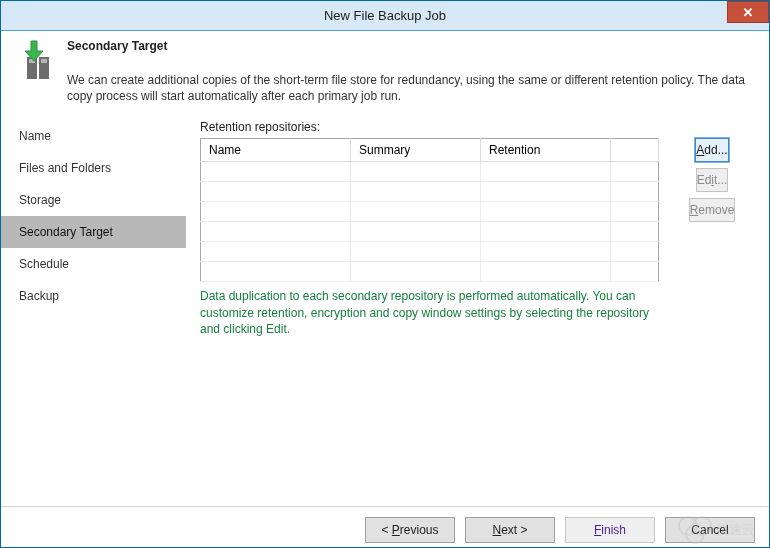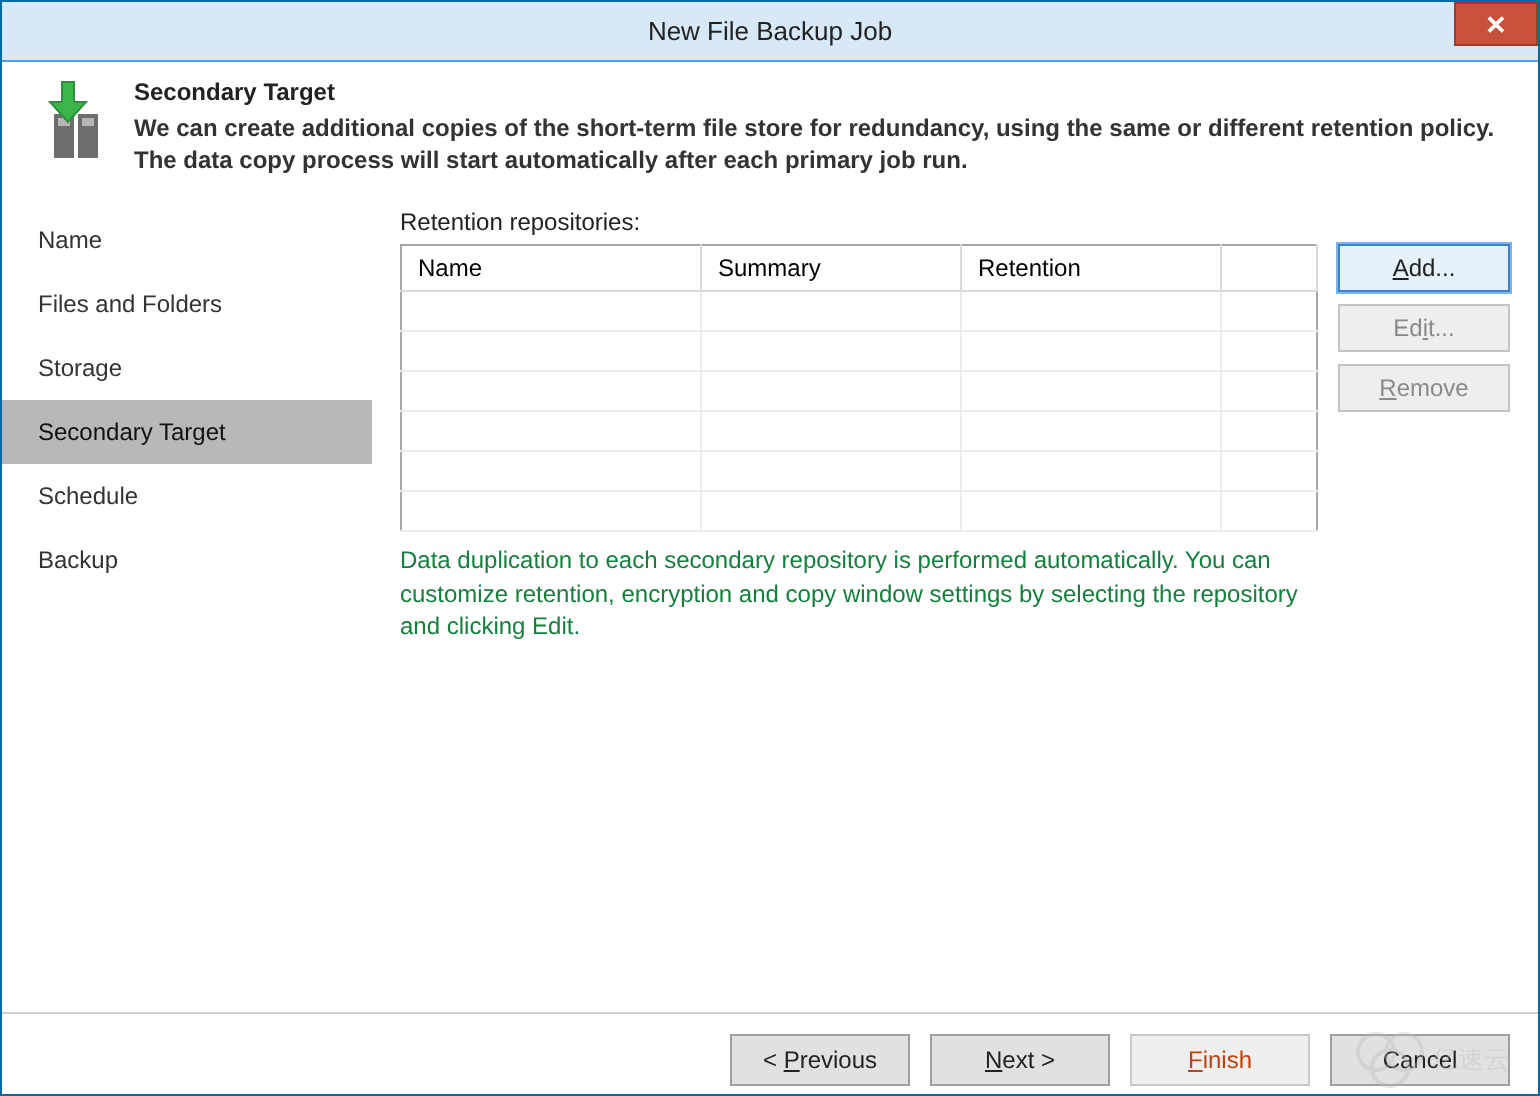--- a/index.html
+++ b/index.html
@@ -69,22 +69,21 @@
     flex: 1;
   }
   .header-title {
     font-weight: bold;
     font-size: 12px;
     color: #222;
   }
   .header-desc {
     color: #333;
     line-height: 1.35;
-    margin-top: 3px;
-    font-weight: bold;
+    margin-top: 19px;
   }
   .body {
     flex: 1;
     display: flex;
     overflow: hidden;
   }
   .nav {
     width: 185px;
     padding: 6px 0 0 0;
   }
@@ -137,20 +136,21 @@
     padding: 0 8px;
   }
   .repo-table td:not(:last-child) {
     border-right: 1px solid #ececec;
   }
   .side-buttons {
     width: 86px;
     display: flex;
     flex-direction: column;
     gap: 6px;
+    align-items: center;
   }
   .side-buttons button {
     height: 24px;
     background: #e1e1e1;
     border: 1px solid #9f9f9f;
     font-family: inherit;
     font-size: 12px;
     color: #222;
     cursor: pointer;
     padding:0;
@@ -183,21 +183,21 @@
     width: 90px;
     height: 26px;
     background: #e1e1e1;
     border: 1px solid #9f9f9f;
     font-family: inherit;
     font-size: 12px;
     color: #222;
     cursor: pointer;
   }
   .footer button:disabled {
-    color: #c2410c;
+    color: #4c1d95;
     border-color: #c9c9c9;
     background: #efefef;
     cursor: default;
   }
   .u { text-decoration: underline; }
   .watermark {
     position: absolute;
     right: 6px;
     bottom: 2px;
     opacity: 0.35;

